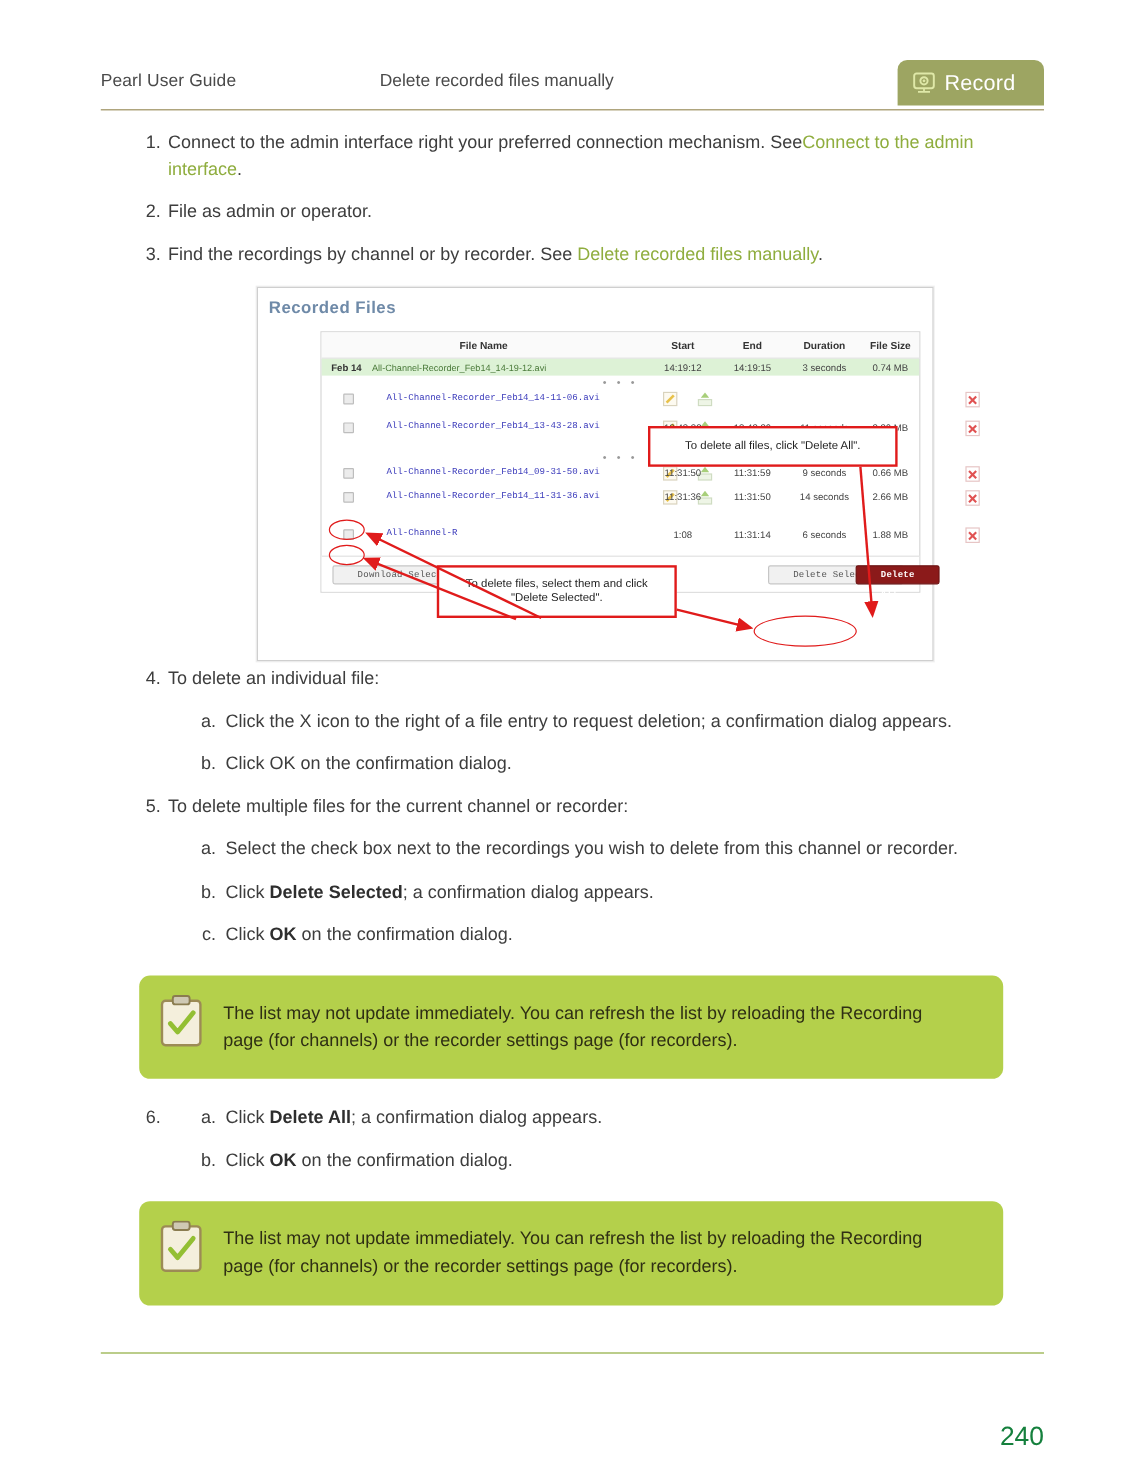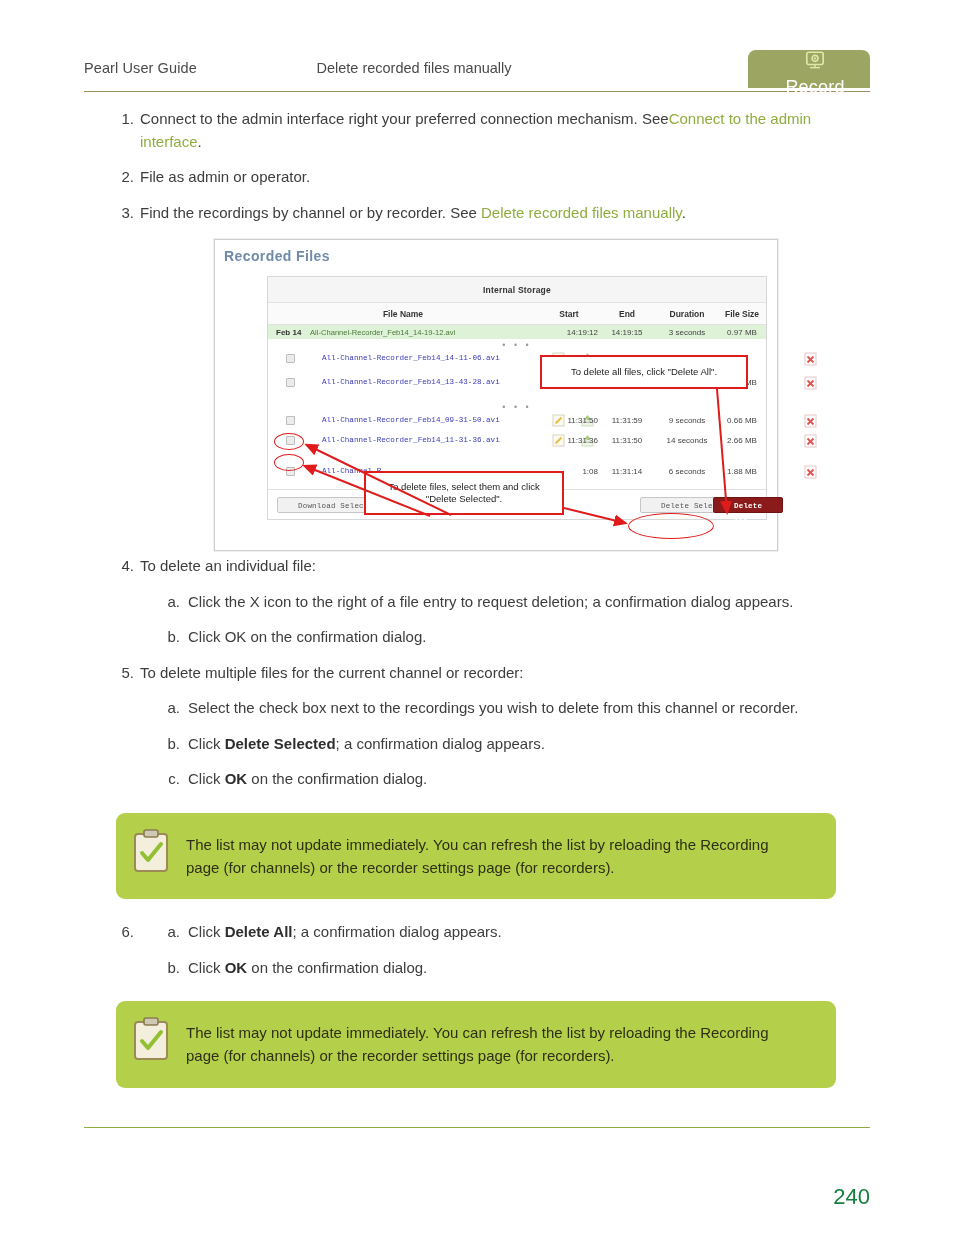--- a/index.html
+++ b/index.html
@@ -31,21 +31,20 @@
     background: #9c8f5e;
   }
   .record-badge {
     position: absolute; right: 0; top: -6px;
     width: 122px; height: 38px;
     background: #9da562;
     border-radius: 8px 8px 0 0;
     display: flex; align-items: center; gap: 7px;
     padding-left: 12px;
     z-index: 3;
-    flex-direction: column;
   }
   .record-badge .rb-label {
     font-size: 18px; color: #ffffff; letter-spacing: .2px;
   }
   .rec-icon { width: 20px; height: 20px; display:block; }
 
   
   .steps { position: absolute; left: 84px; top: 108px; width: 790px; }
   .step {
     position: relative;
@@ -112,21 +111,21 @@
   .st-row.hl { background: #ddf2d6; height: 14px; }
   .st-row.hl .fname { color: #4a7a3a; font-family:"Liberation Sans", sans-serif; left: 42px; }
   .st-row .fname {
     position:absolute; left: 54px; top: 3px; font-size: 7.6px;
     font-family: "Liberation Mono", monospace; color: #3b3bbb; white-space: nowrap;
   }
   .st-row .cb {
     position:absolute; left: 18px; top: 3px; width: 9px; height: 9px;
     background: #ececec; border: 1px solid #bdbdbd; border-radius: 1px;
   }
-  .st-row .v-start { position:absolute; left: 272px; width: 58px; text-align:right; top: 3px; }
+  .st-row .v-start { position:absolute; left: 272px; width: 58px; text-align:center; top: 3px; }
   .st-row .v-end   { position:absolute; left: 330px; width: 58px; text-align:center; top: 3px; }
   .st-row .v-dur   { position:absolute; left: 388px; width: 62px; text-align:center; top: 3px; }
   .st-row .v-size  { position:absolute; left: 450px; width: 48px; text-align:center; top: 3px; }
   .ic-edit { position:absolute; left: 284px; top: 1px; }
   .ic-up   { position:absolute; left: 313px; top: 1px; }
   .ic-del  { position:absolute; left: 536px; top: 1px; }
   .rowdate { position: absolute; left: 8px; top: 3px; font-size: 8px; font-weight: bold; color:#333; }
   .ellip { height: 12px; text-align:center; font-size: 9px; color:#999; letter-spacing: 3px; line-height: 12px; }
   .st-foot {
     position: relative; height: 30px; border-top: 1px solid #e2e2e2; background: #fff;
@@ -261,37 +260,36 @@
     </span>
     <span>The list may not update immediately. You can refresh the list by reloading the Recording page (for channels) or the recorder settings page (for recorders).</span>
   </div>
 
 </div>
 
 <div class="shot">
   <div class="shot-title">Recorded Files</div>
 
   <div class="shot-table">
-    <div class="st-group">Internal Storage</div>
 
     <div class="st-head">
       <span class="c-file">File Name</span>
       <span class="c-start">Start</span>
       <span class="c-end">End</span>
       <span class="c-dur">Duration</span>
       <span class="c-size">File Size</span>
     </div>
 
     <div class="st-row hl">
       <span class="rowdate">Feb 14</span>
       <span class="fname">All-Channel-Recorder_Feb14_14-19-12.avi</span>
       <span class="v-start">14:19:12</span>
       <span class="v-end">14:19:15</span>
       <span class="v-dur">3 seconds</span>
-      <span class="v-size">0.97 MB</span>
+      <span class="v-size">0.74 MB</span>
     </div>
 
     <div class="ellip">• • •</div>
 
     <div class="st-row" style="height:24px">
       <span class="cb"></span>
       <span class="fname">All-Channel-Recorder_Feb14_14-11-06.avi</span>
       <span class="ic-edit">
         <svg width="13" height="13" viewBox="0 0 13 13">
             <rect x="1" y="1" width="11" height="11" fill="#fdfaf0" stroke="#d9d3bd"></rect>

